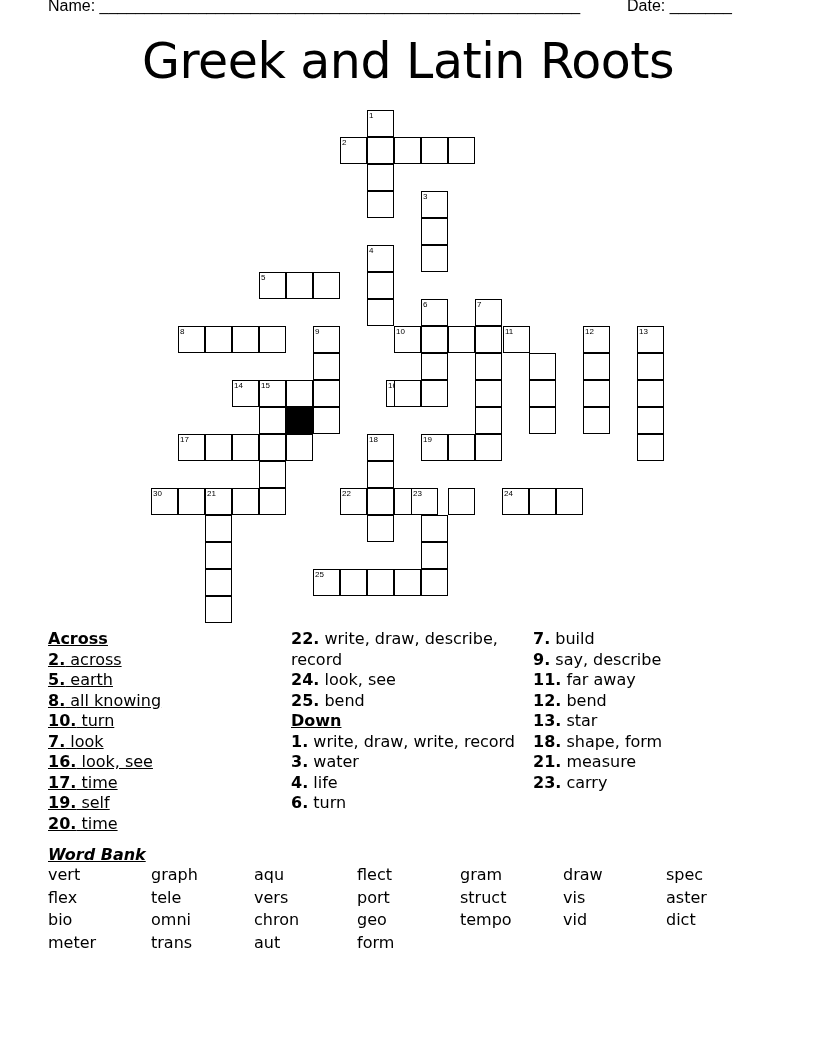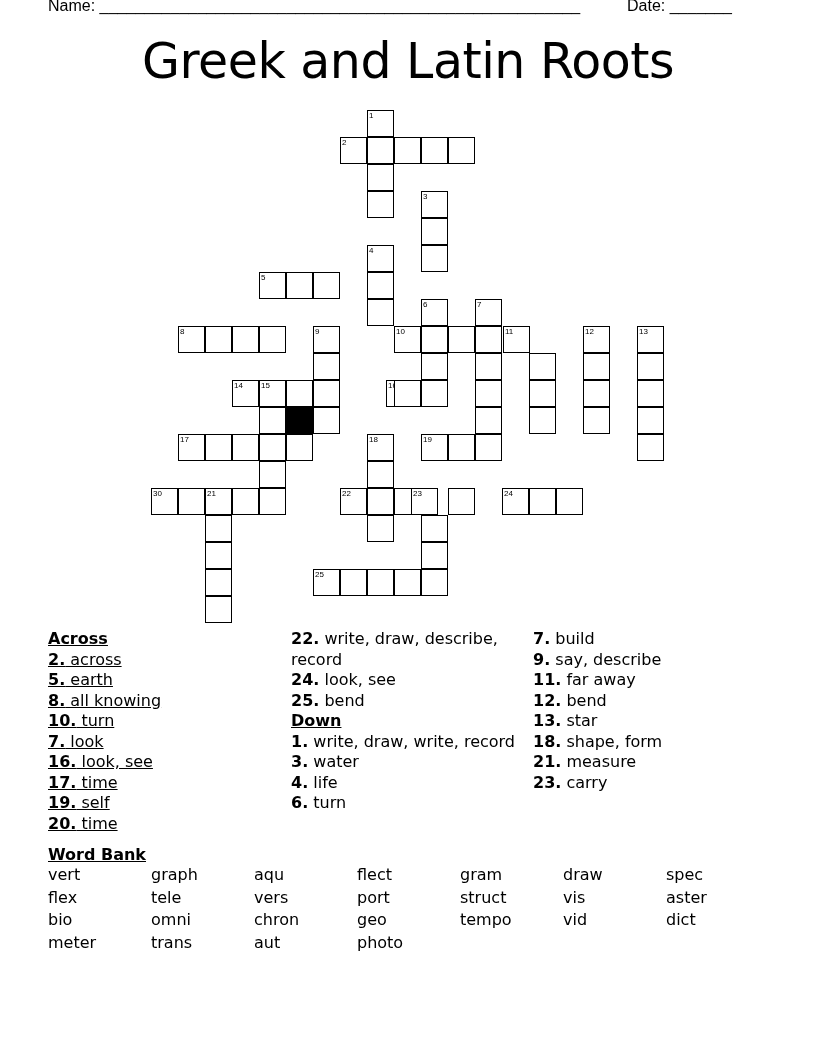--- a/index.html
+++ b/index.html
@@ -22,21 +22,21 @@
     font-size: 8px; line-height: 9px;
   }
   .clues { position: absolute; font-family: "DejaVu Sans", sans-serif; font-size: 16px; line-height: 20.5px; }
   .clue-head { font-weight: bold; text-decoration: underline; }
   .clue b { font-weight: bold; }
   .clue { display: block; }
   #col1 { left: 48px; top: 629px; width: 240px; text-decoration: underline; }
   #col2 { left: 291px; top: 629px; width: 240px; }
   #col3 { left: 533px; top: 629px; width: 240px; }
   .wb { position: absolute; left: 48px; top: 845px; font-family: "DejaVu Sans", sans-serif; font-size: 16px; }
-  .wb-head { font-weight: bold; text-decoration: underline; }
+  .wb-head { font-weight: bold; text-decoration: underline; font-style: italic; }
   .wb-grid { display: grid; grid-template-columns: repeat(7, 103px); line-height: 22.5px; margin-top: 0px; }
 </style>
 </head>
 <body>
 
 <div class="hdr" id="name-line">Name: ______________________________________________________</div>
 <div class="hdr" id="date-line">Date: _______</div>
 
 <div class="title">Greek and Latin Roots</div>
 
@@ -246,15 +246,15 @@
       <div>bio</div>
       <div>omni</div>
       <div>chron</div>
       <div>geo</div>
       <div>tempo</div>
       <div>vid</div>
       <div>dict</div>
       <div>meter</div>
       <div>trans</div>
       <div>aut</div>
-      <div>photo</div>
+      <div>form</div>
     </div>
 </div>
 
 </body></html>

